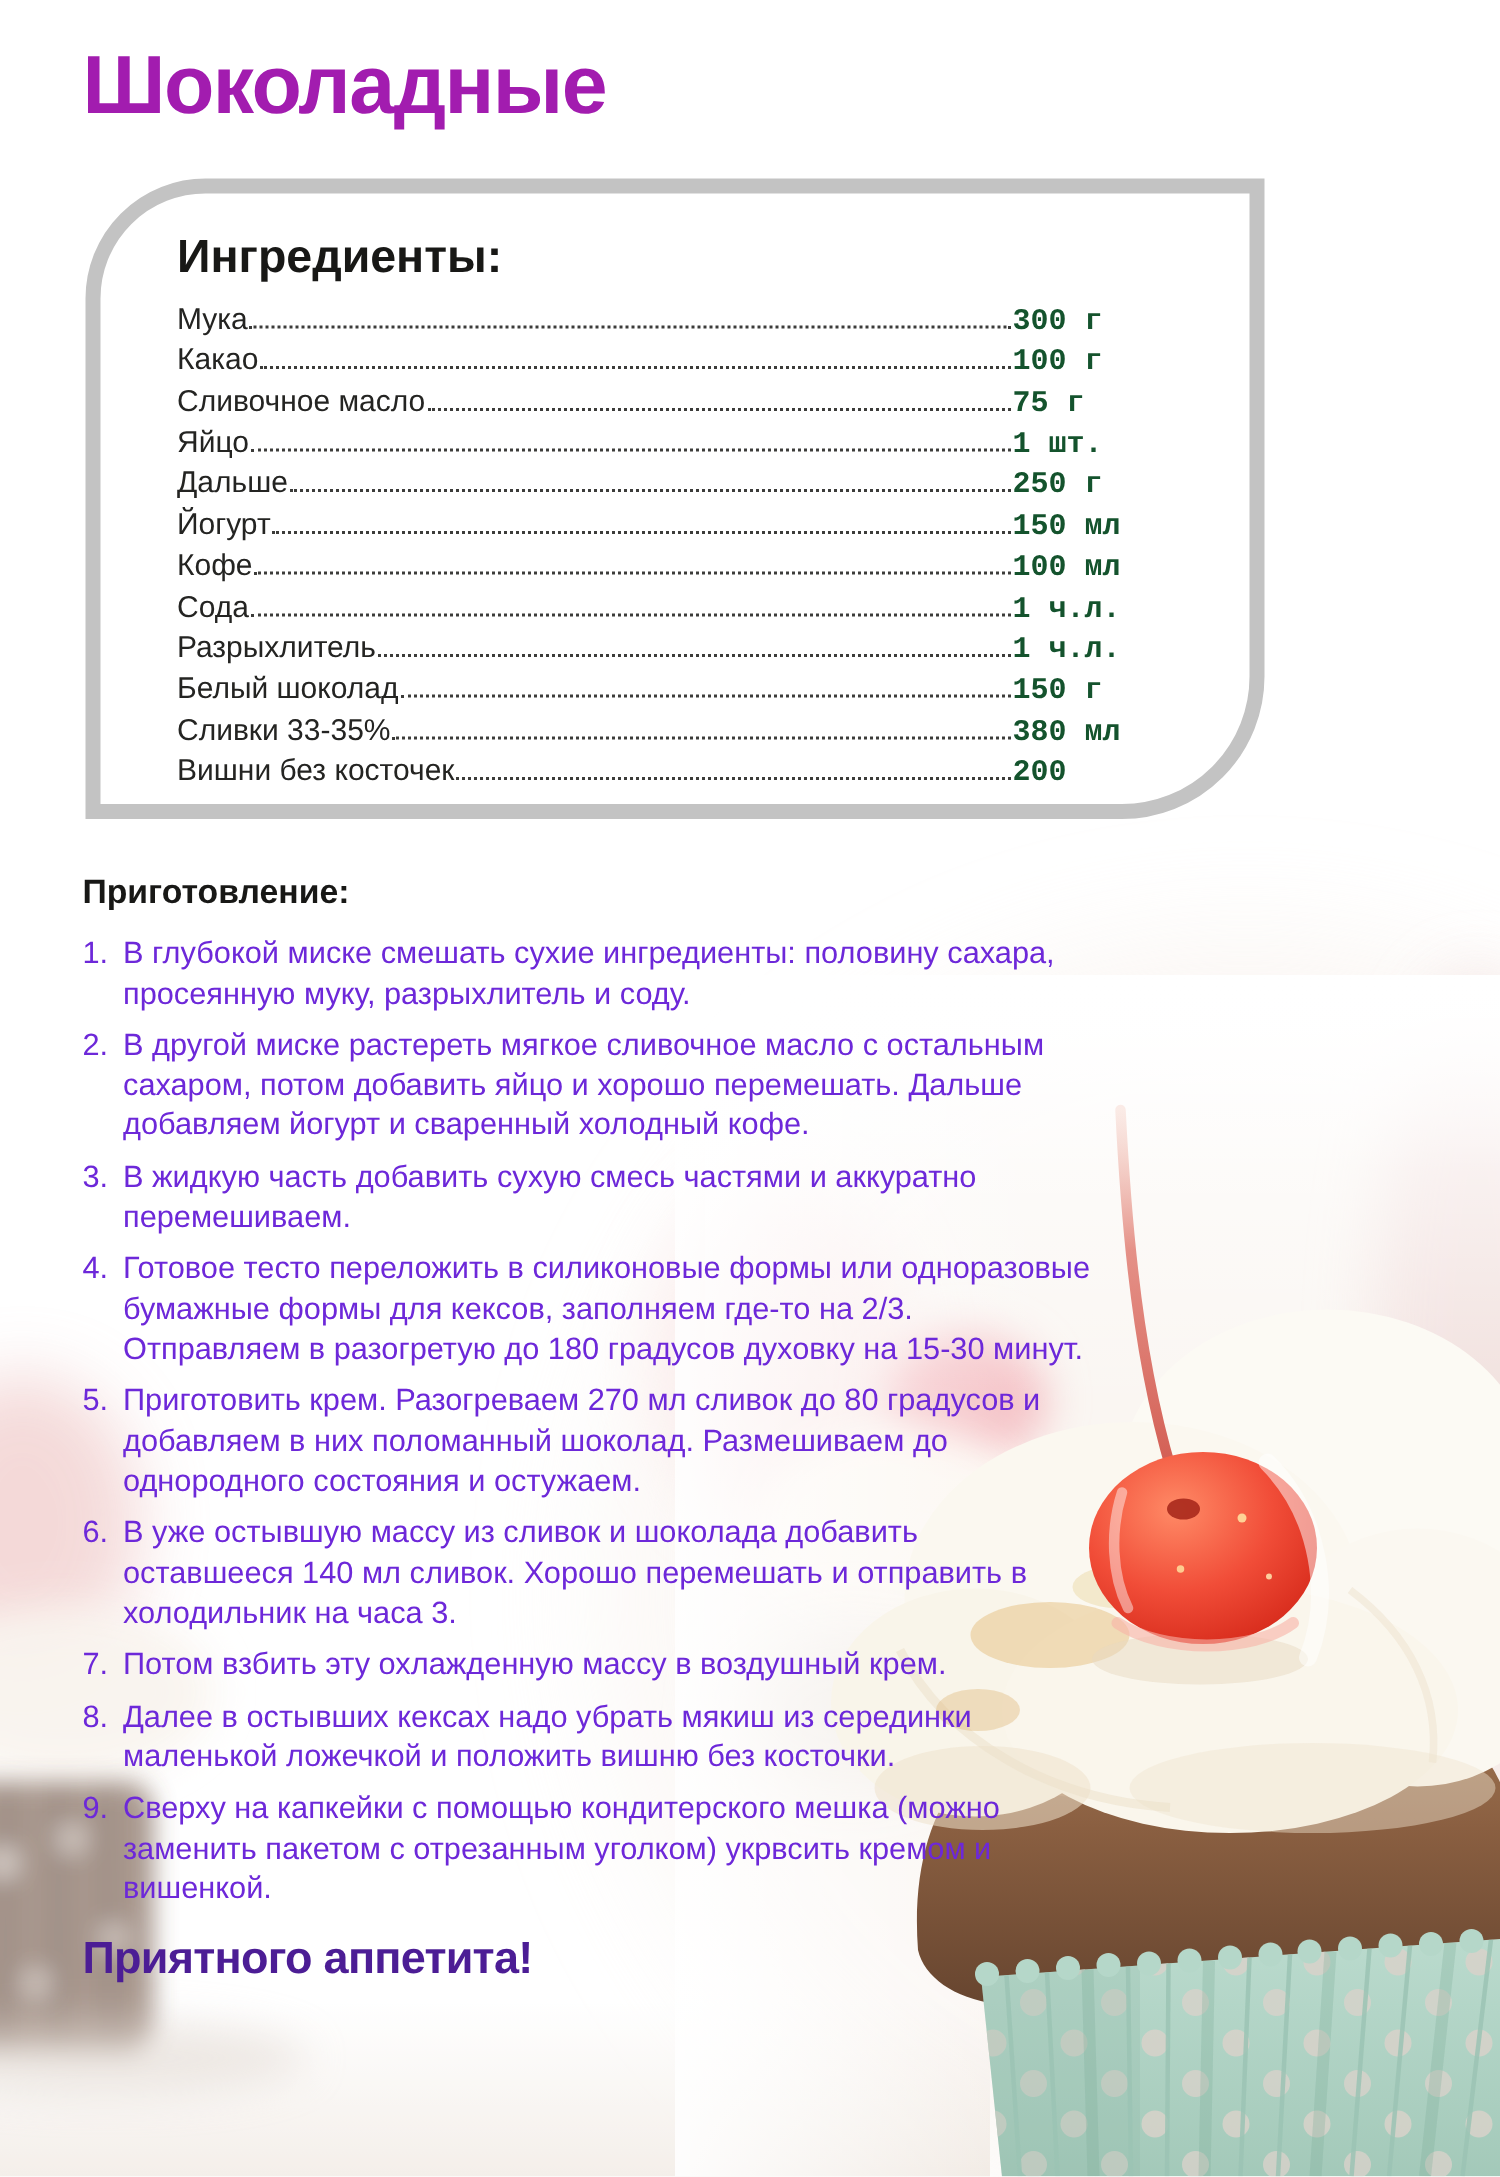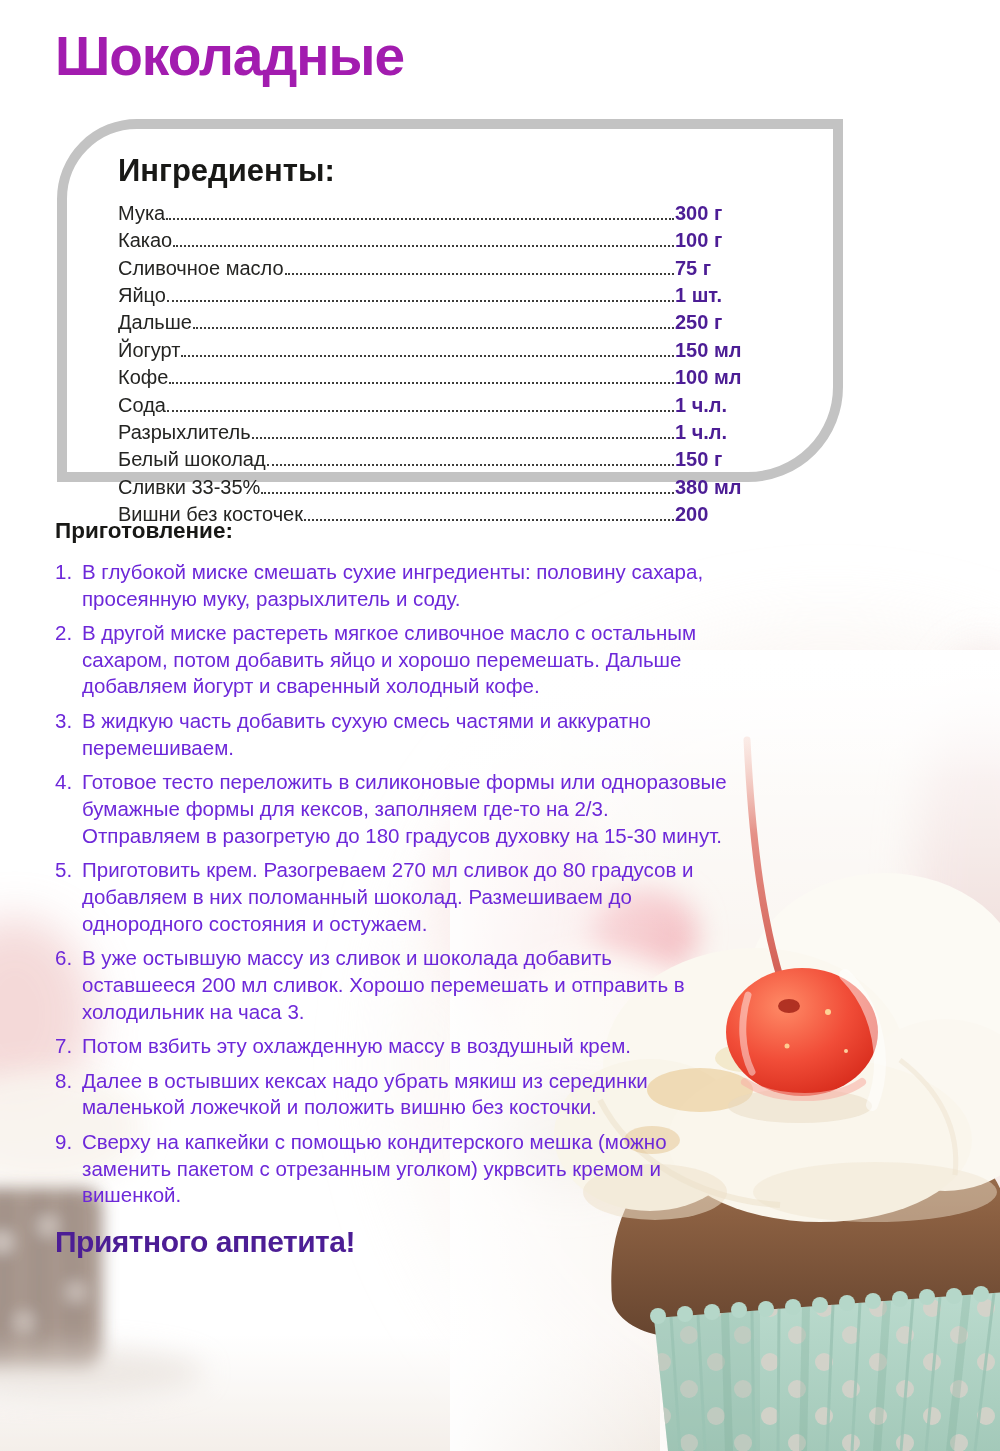--- a/index.html
+++ b/index.html
@@ -14,39 +14,39 @@
   .content{position:absolute;inset:0;z-index:1;}
   h1.title{
     margin:24px 0 0 55px;
     font-size:55px;line-height:1.18;font-weight:bold;
     letter-spacing:-1px;color:#a21caf;
   }
   h1.title span{display:block;}
   .ing-box{
     box-sizing:border-box;
     margin:30px 0 0 57px;
-    width:786px;height:363px;
+    width:786px;height:427px;
     border:10px solid #c3c3c3;
     border-radius:80px 0 95px 0;
     padding:24px 50px 0 51px;
     background:#ffffff;
   }
   .ing-box h2{
     margin:0 0 13px 0;font-size:31px;font-weight:bold;color:#181816;
   }
   .ing-row{
     display:flex;align-items:baseline;
     height:27.4px;font-size:20px;color:#242422;
   }
   .ing-name{white-space:nowrap;}
   .ing-dots{
     flex:1 1 auto;border-bottom:2px dotted #3c3c3a;
     margin:0 1px 4px 1px;min-width:10px;
   }
-  .ing-amt{flex:0 0 108px;font-weight:bold;white-space:nowrap;color:#4c1d95;}
+  .ing-amt{flex:0 0 108px;font-weight:bold;white-space:nowrap;color:#14532d;font-family:Liberation Mono, monospace;}
   .prep{margin:36px 0 0 55px;width:676px;}
   .prep h3{margin:0 0 15px 0;font-size:22.5px;font-weight:bold;color:#181816;}
   .prep ol{
     list-style:none;margin:0;padding:0;counter-reset:stepc;
   }
   .prep li.step{
     counter-increment:stepc;
     position:relative;padding-left:27px;margin:0 0 8px 0;
     font-size:20.5px;line-height:1.3;color:#6d28d9;
   }
@@ -325,21 +325,21 @@
         <li class="step">В глубокой миске смешать сухие ингредиенты: половину сахара, просеянную муку, разрыхлитель и соду.</li>
 
         <li class="step">В другой миске растереть мягкое сливочное масло с остальным сахаром, потом добавить яйцо и хорошо перемешать. Дальше добавляем йогурт и сваренный холодный кофе.</li>
 
         <li class="step">В жидкую часть добавить сухую смесь частями и аккуратно перемешиваем.</li>
 
         <li class="step">Готовое тесто переложить в силиконовые формы или одноразовые бумажные формы для кексов, заполняем где-то на 2/3. Отправляем в разогретую до 180 градусов духовку на 15-30 минут.</li>
 
         <li class="step">Приготовить крем. Разогреваем 270 мл сливок до 80 градусов и добавляем в них поломанный шоколад. Размешиваем до однородного состояния и остужаем.</li>
 
-        <li class="step">В уже остывшую массу из сливок и шоколада добавить оставшееся 200 мл сливок. Хорошо перемешать и отправить в холодильник на часа 3.</li>
+        <li class="step">В уже остывшую массу из сливок и шоколада добавить оставшееся 140 мл сливок. Хорошо перемешать и отправить в холодильник на часа 3.</li>
 
         <li class="step">Потом взбить эту охлажденную массу в воздушный крем.</li>
 
         <li class="step">Далее в остывших кексах надо убрать мякиш из серединки маленькой ложечкой и положить вишню без косточки.</li>
 
         <li class="step">Сверху на капкейки с помощью кондитерского мешка (можно заменить пакетом с отрезанным уголком) укрвсить кремом и вишенкой.</li>
       </ol>
   </section>
 
   <div class="bon">Приятного аппетита!</div>

